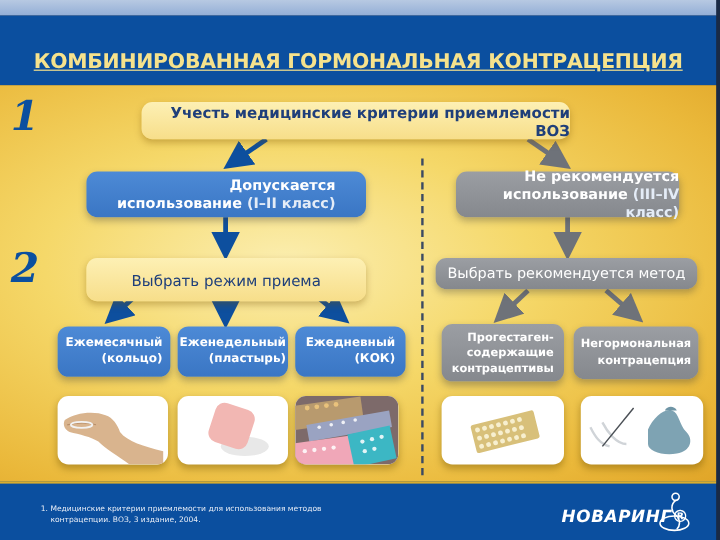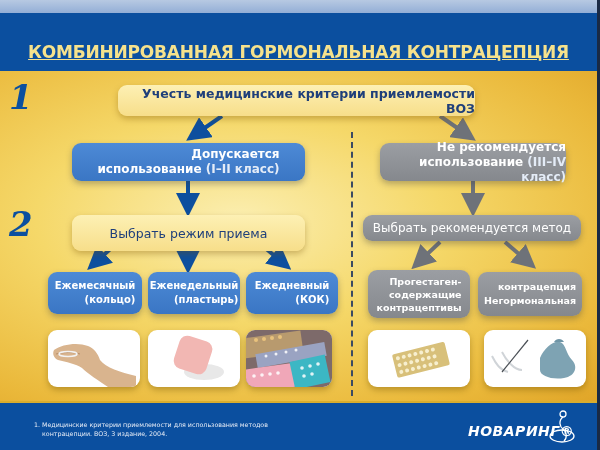--- a/index.html
+++ b/index.html
@@ -115,22 +115,22 @@
 
   <div class="box box-grey" style="left:368px; top:270px; width:102px; height:48px; font-size:9.5px; line-height:13px;">
     <div>
         <div>Прогестаген-</div>
         <div>содержащие</div>
         <div class="light" style="color:#fff">контрацептивы</div>
       </div>
   </div>
   <div class="box box-grey" style="left:478px; top:272px; width:104px; height:44px; font-size:9.5px; line-height:14px;">
     <div>
+        <div>Негормональная</div>
         <div>контрацепция</div>
-        <div>Негормональная</div>
       </div>
   </div>
 
   <div class="img" style="left:48px; top:330px; width:92px; height:57px;">
     <svg viewBox="0 0 92 57">
       <path d="M6,20 C14,14 30,12 40,16 C46,18 50,24 52,30 C58,38 72,42 88,46 L88,57 L60,57 C50,50 40,44 34,38 C28,34 18,32 10,30 C6,28 4,24 6,20 Z" fill="#d9b48e"></path>
       <path d="M8,24 C16,22 26,22 32,24" stroke="#b88f6a" stroke-width="1" fill="none"></path>
       <ellipse cx="20" cy="24" rx="9" ry="2.5" fill="none" stroke="#f2f2f2" stroke-width="1.5"></ellipse>
     </svg>
   </div>

